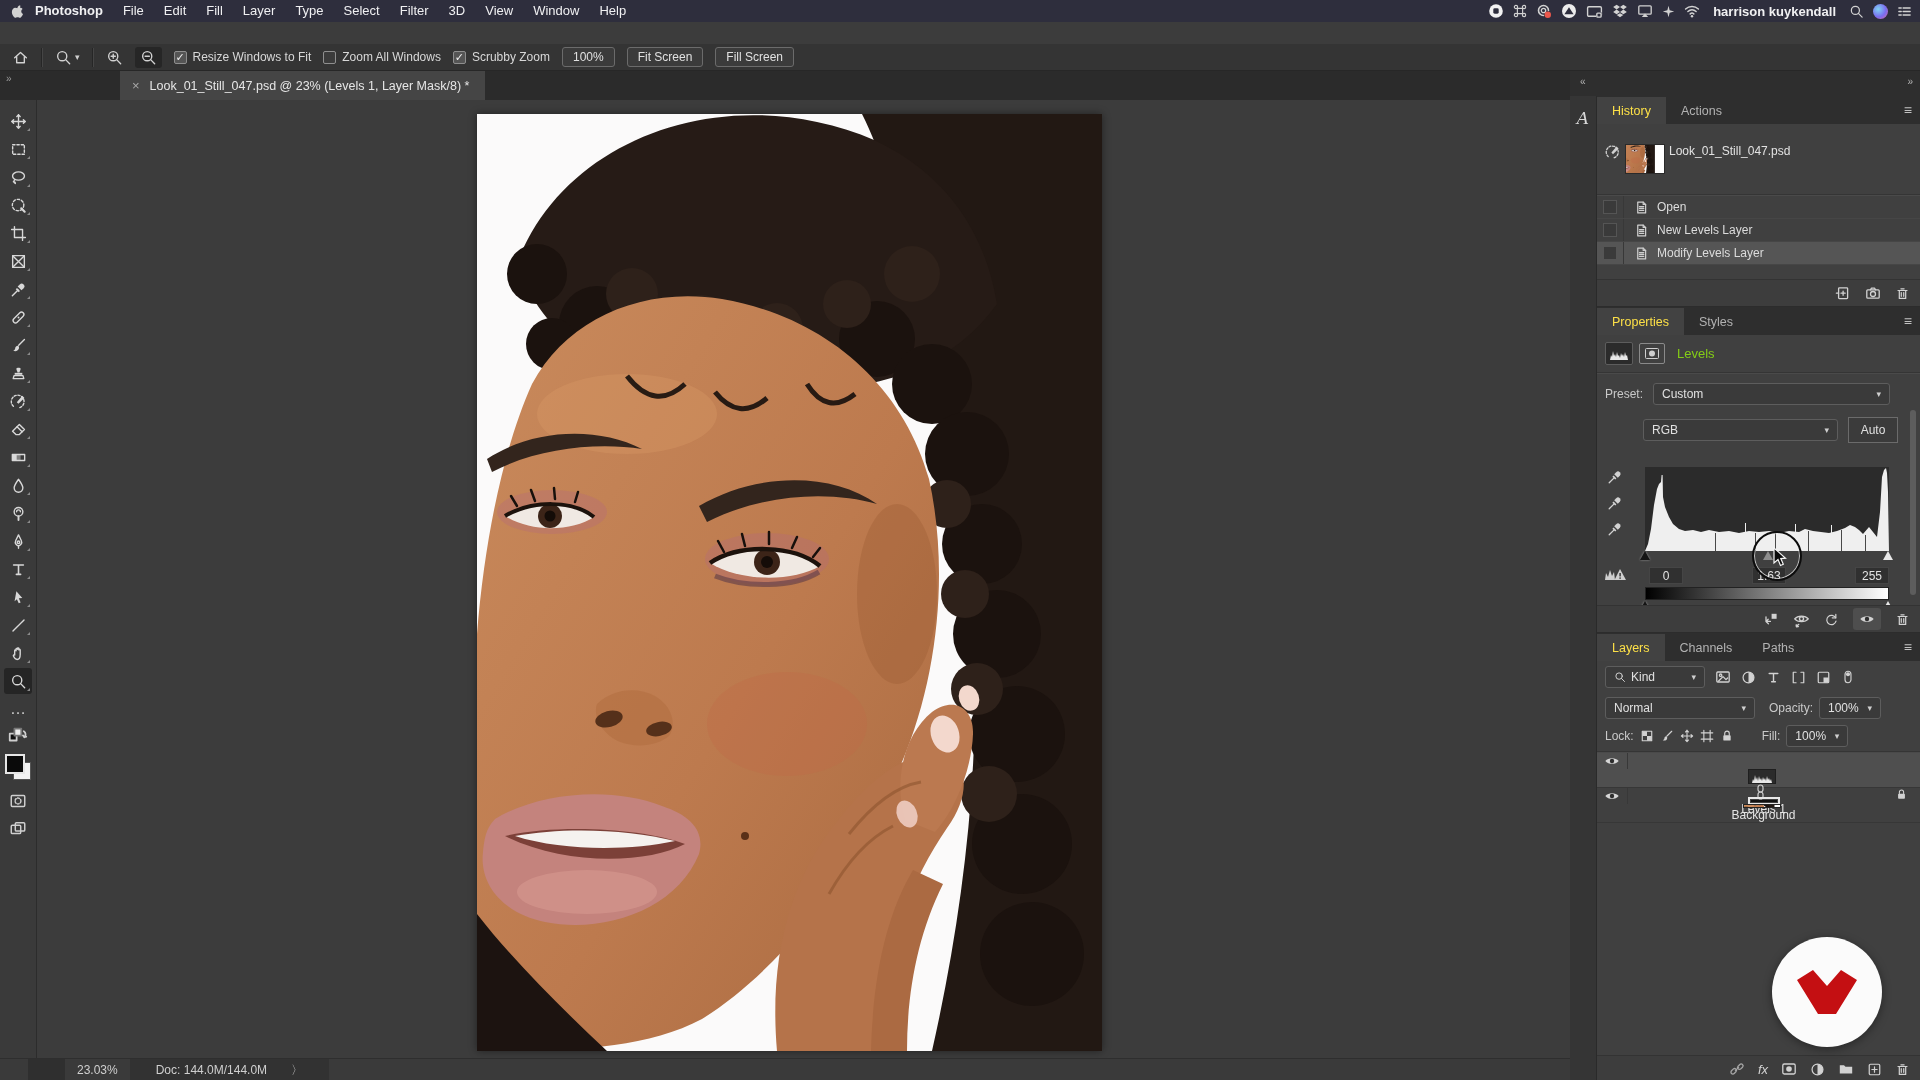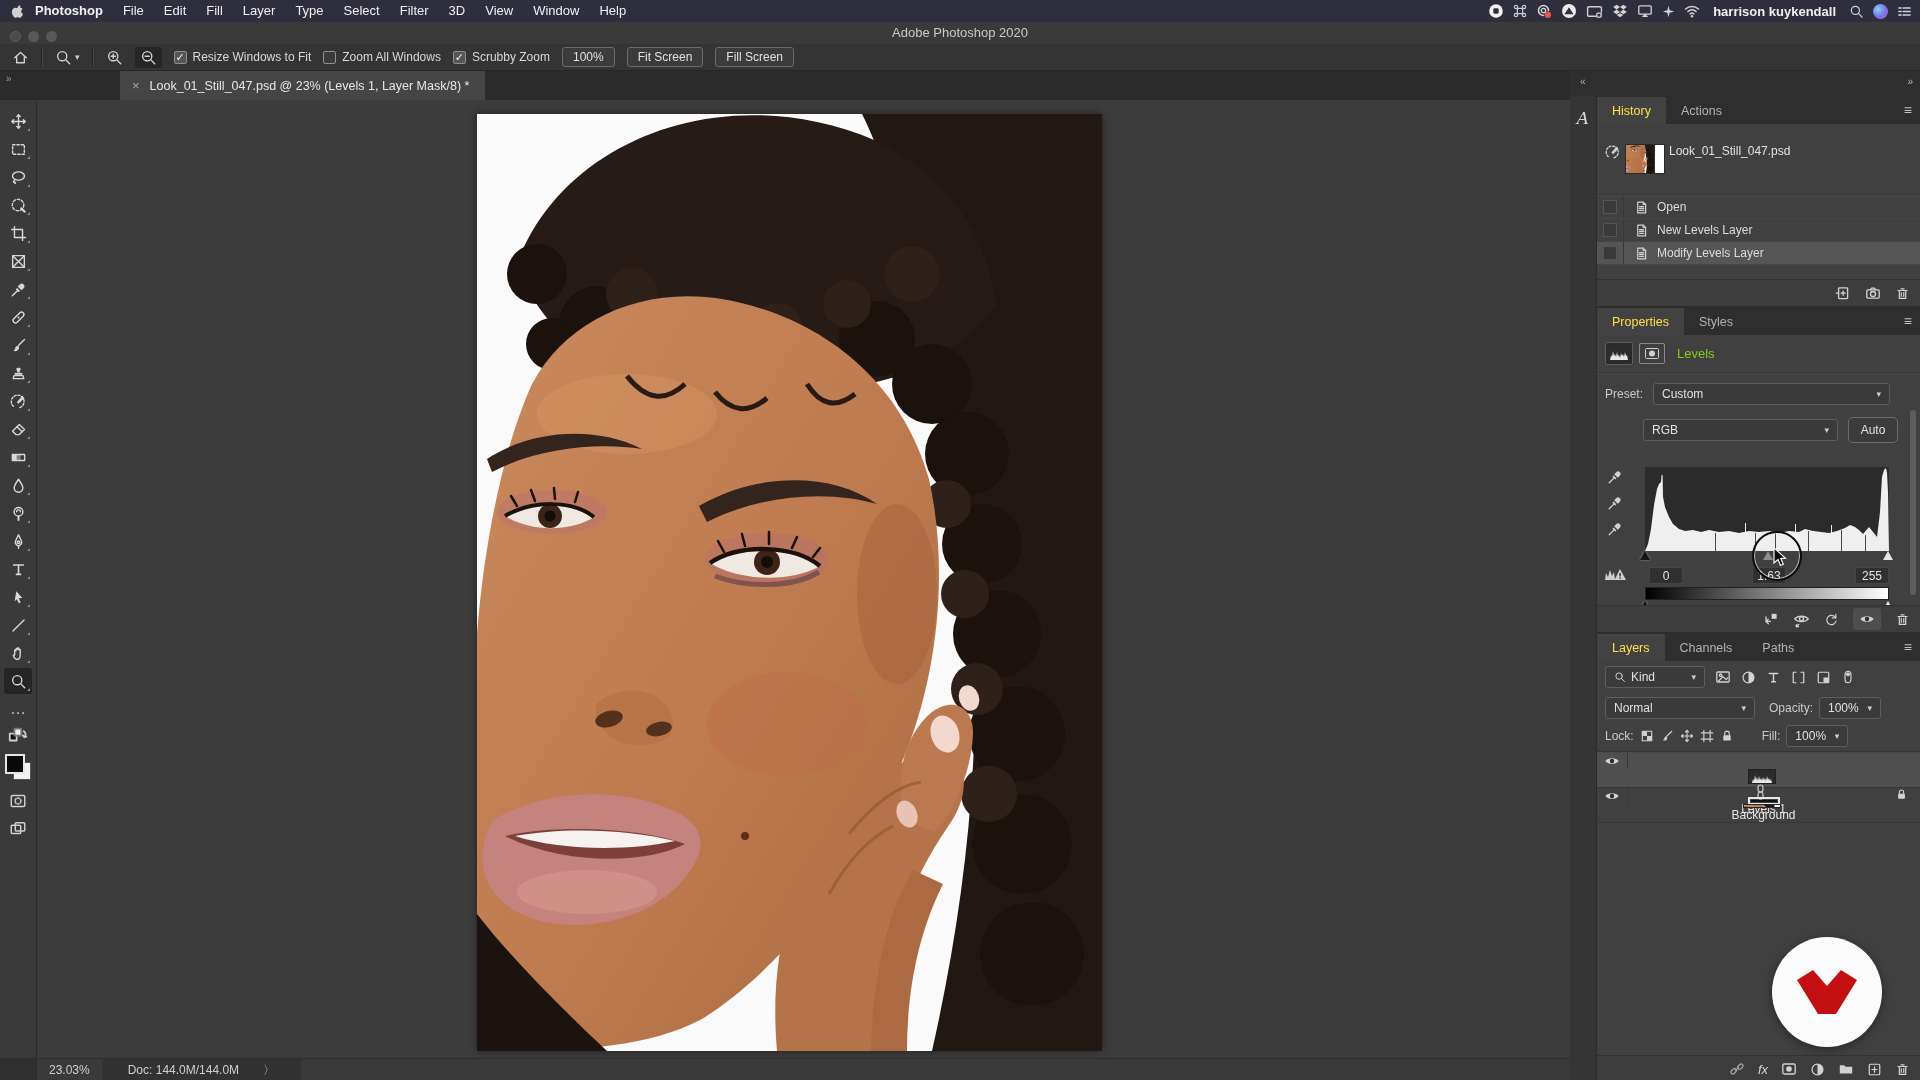--- a/index.html
+++ b/index.html
@@ -49,21 +49,21 @@
   .tb-extra{width:28px;margin:0 auto;display:flex;align-items:center;justify-content:center;color:#cfcfcf;}
   .swatches{position:relative;width:26px;height:26px;margin:8px auto 0;}
   .sw-b{position:absolute;left:0;top:0;width:16px;height:16px;background:#0a0a0a;border:2px solid #e6e6e6;z-index:2;}
   .sw-w{position:absolute;right:0;bottom:0;width:16px;height:16px;background:#f2f2f2;border:1px solid #555;}
 
   
   .pasteboard{left:37px;top:100px;width:1533px;height:958px;background:#3c3c3c;}
   .photo{position:absolute;left:440px;top:14px;width:625px;height:937px;box-shadow:0 0 8px rgba(0,0,0,.45);}
 
   
-  .statusbar{left:0;top:1058px;width:1570px;height:22px;background:#3a3a3a;border-top:1px solid #2e2e2e;display:flex;align-items:center;font-size:12px;color:#cfcfcf;}
+  .statusbar{left:0;top:1058px;width:1570px;height:22px;background:#3a3a3a;border-top:1px solid #2e2e2e;display:flex;align-items:center;font-size:12px;color:#cfcfcf;padding-left:28px;}
   .sb-corner{width:37px;height:22px;background:#2f2f2f;}
   .sb-zoom{padding:0 12px;}
   .sb-doc{background:#323232;height:22px;display:flex;align-items:center;padding:0 26px;color:#cfcfcf;}
   .sb-arrow{color:#bdbdbd;margin-left:24px;font-size:12px;}
 
   
   .dockhead{left:1570px;top:71px;width:350px;height:25px;background:#2e2e2e;}
   .dock-collapse{position:absolute;top:5px;font-size:10px;color:#b5b5b5;letter-spacing:-1px;}
   .iconstrip{left:1570px;top:96px;width:27px;height:984px;background:#353535;border-right:1px solid #2a2a2a;box-sizing:border-box;}
   .charA{margin:10px auto 0;width:22px;height:24px;display:flex;align-items:center;justify-content:center;font-family:"DejaVu Serif",serif;font-style:italic;font-size:17px;color:#d8d8d8;}
@@ -82,21 +82,21 @@
   .hist-row{display:flex;align-items:center;height:22px;font-size:12px;color:#dcdcdc;border-bottom:1px solid #464646;}
   .hist-row.selected{background:#555555;}
   .hist-check{width:26px;align-self:stretch;border-right:1px solid #383838;display:flex;align-items:center;justify-content:center;}
   .hist-checkbox{width:12px;height:12px;border:1px solid #555;background:#3a3a3a;}
   .hist-doc{margin:0 8px 0 10px;color:#cfcfcf;}
   .panel-footer{position:absolute;left:0;right:0;bottom:0;height:26px;border-top:1px solid #333;display:flex;align-items:center;justify-content:flex-end;gap:14px;padding-right:10px;background:#3d3d3d;}
 
   
   .drop{background:#3a3a3a;border:1px solid #5d5d5d;border-radius:3px;height:22px;display:flex;align-items:center;padding:0 8px;font-size:12px;color:#e0e0e0;box-sizing:border-box;justify-content:space-between;}
   .valbox{background:#303030;border:1px solid #454545;height:17px;min-width:34px;display:flex;align-items:center;justify-content:center;font-size:12px;color:#e2e2e2;box-sizing:border-box;}
-  .btn{border:1px solid #6b6b6b;border-radius:5px;background:#3b3b3b;color:#e0e0e0;font-size:12px;height:24px;display:flex;align-items:center;justify-content:center;}
+  .btn{border:1px solid #6b6b6b;border-radius:0;background:#3b3b3b;color:#e0e0e0;font-size:12px;height:24px;display:flex;align-items:center;justify-content:center;}
   .levels-iconbtn{width:26px;height:21px;background:#2b2b2b;border:1px solid #5d5d5d;border-radius:2px;display:flex;align-items:center;justify-content:center;}
   .mask-iconbtn{width:24px;height:19px;border:1px solid #8a8a8a;border-radius:2px;display:flex;align-items:center;justify-content:center;margin-left:6px;}
   .histo-box{position:absolute;left:48px;top:132px;width:244px;height:84px;background:#2b2b2b;}
   .tri-up{width:0;height:0;border-left:5.5px solid transparent;border-right:5.5px solid transparent;border-bottom:9px solid #e8e8e8;}
   .cursor-ring{position:absolute;width:46px;height:46px;border:2px solid #0c0c0c;border-radius:50%;box-shadow:inset 0 0 0 1px rgba(240,240,240,.75);}
   .gradbar{position:absolute;left:48px;top:252px;width:244px;height:13px;background:linear-gradient(to right,#000,#fff);border:1px solid #222;box-sizing:border-box;}
   .scrollbar{position:absolute;right:4px;width:6px;border-radius:3px;background:#5d5d5d;}
 
   
   .lyr-filter{display:flex;align-items:center;gap:10px;padding:5px 6px 5px 8px;}
@@ -239,26 +239,20 @@
               <g stroke-width="1.5">
                 <path d="M2 4.2 H4.5 M2 8 H4.5 M2 11.8 H4.5"></path>
                 <path d="M6.5 4.2 H14 M6.5 8 H14 M6.5 11.8 H14"></path>
               </g>
             </svg>
           </span>
         </span>
     </div>
   </div>
 
-  <div class="abs titlebar">
-    <div class="title-text">Adobe Photoshop 2020</div>
-    <div style="position:absolute;left:10px;top:6px;">
-      <span class="tl d"></span><span class="tl"></span><span class="tl"></span>
-    </div>
-  </div>
 
   <div class="abs optionsbar">
     <span class="ico">
         <span>
           <svg viewBox="0 0 16 16" width="17" height="17" fill="none" stroke="currentColor" stroke-width="1.3" stroke-linecap="round" stroke-linejoin="round">
             <path d="M2.5 8.2 L8 3.2 L13.5 8.2 M4.4 7 L4.4 13 L11.6 13 L11.6 7"></path>
           </svg>
         </span>
       </span>
     <span class="osep"></span>

